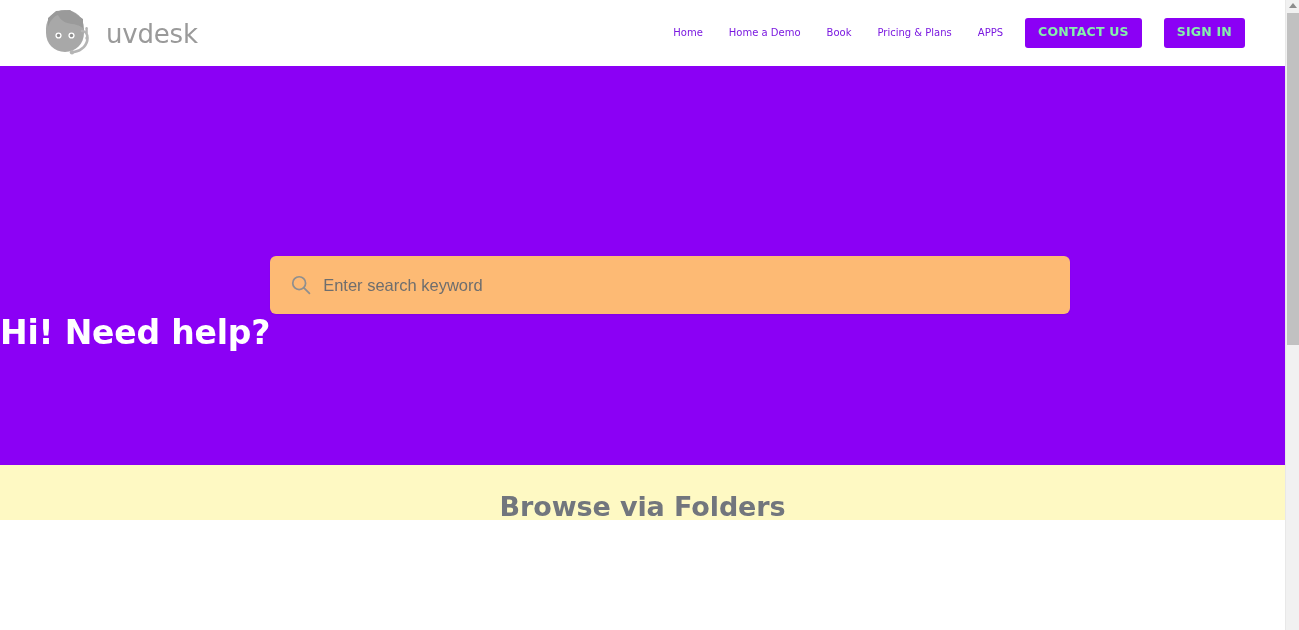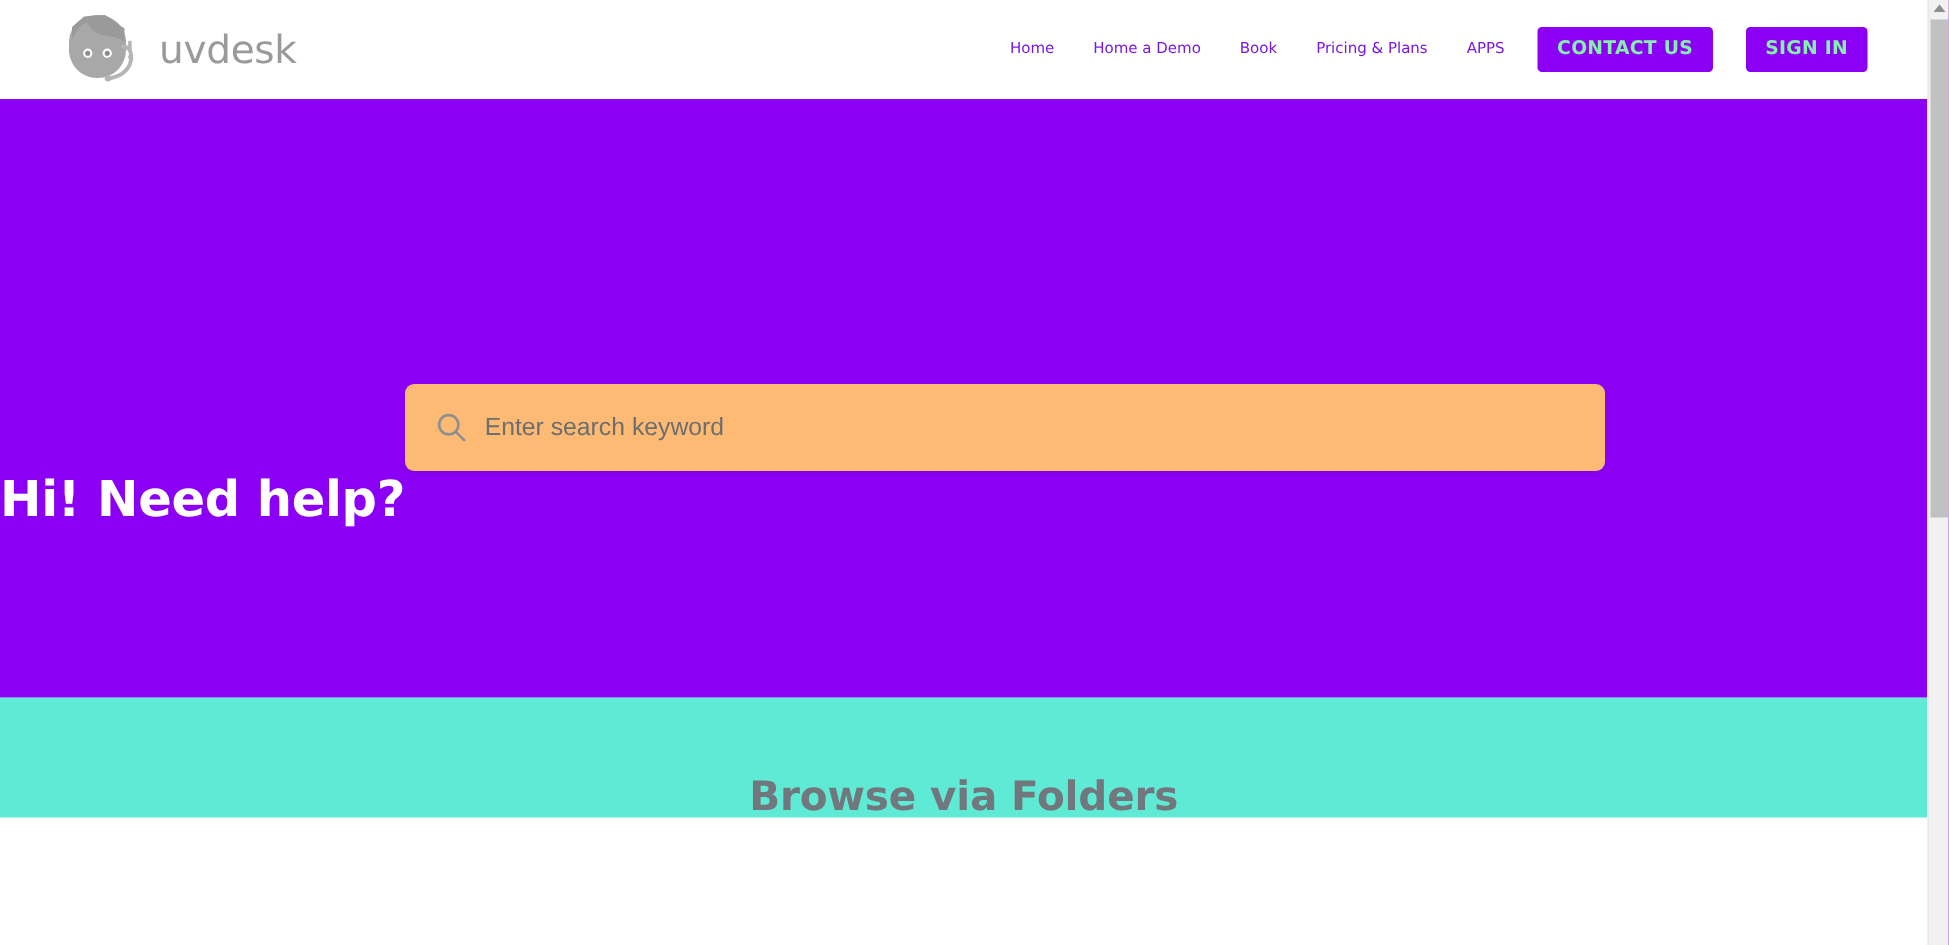--- a/index.html
+++ b/index.html
@@ -154,23 +154,23 @@
     height: 100%;
   }
   .search-input::placeholder {
     color: #6e6e6e;
     opacity: 1;
   }
 
   
   .folders {
     width: 1285px;
-    background: #5eead4;
-    box-sizing: border-box;
-    padding-top: 53px;
+    background: #fef9c3;
+    box-sizing: border-box;
+    padding-top: 28px;
     text-align: center;
   }
   .folders-title {
     margin: 0;
     font-family: "DejaVu Sans", sans-serif;
     font-size: 27px;
     font-weight: 700;
     color: #72767d;
     letter-spacing: -0.1px;
     line-height: 1;

